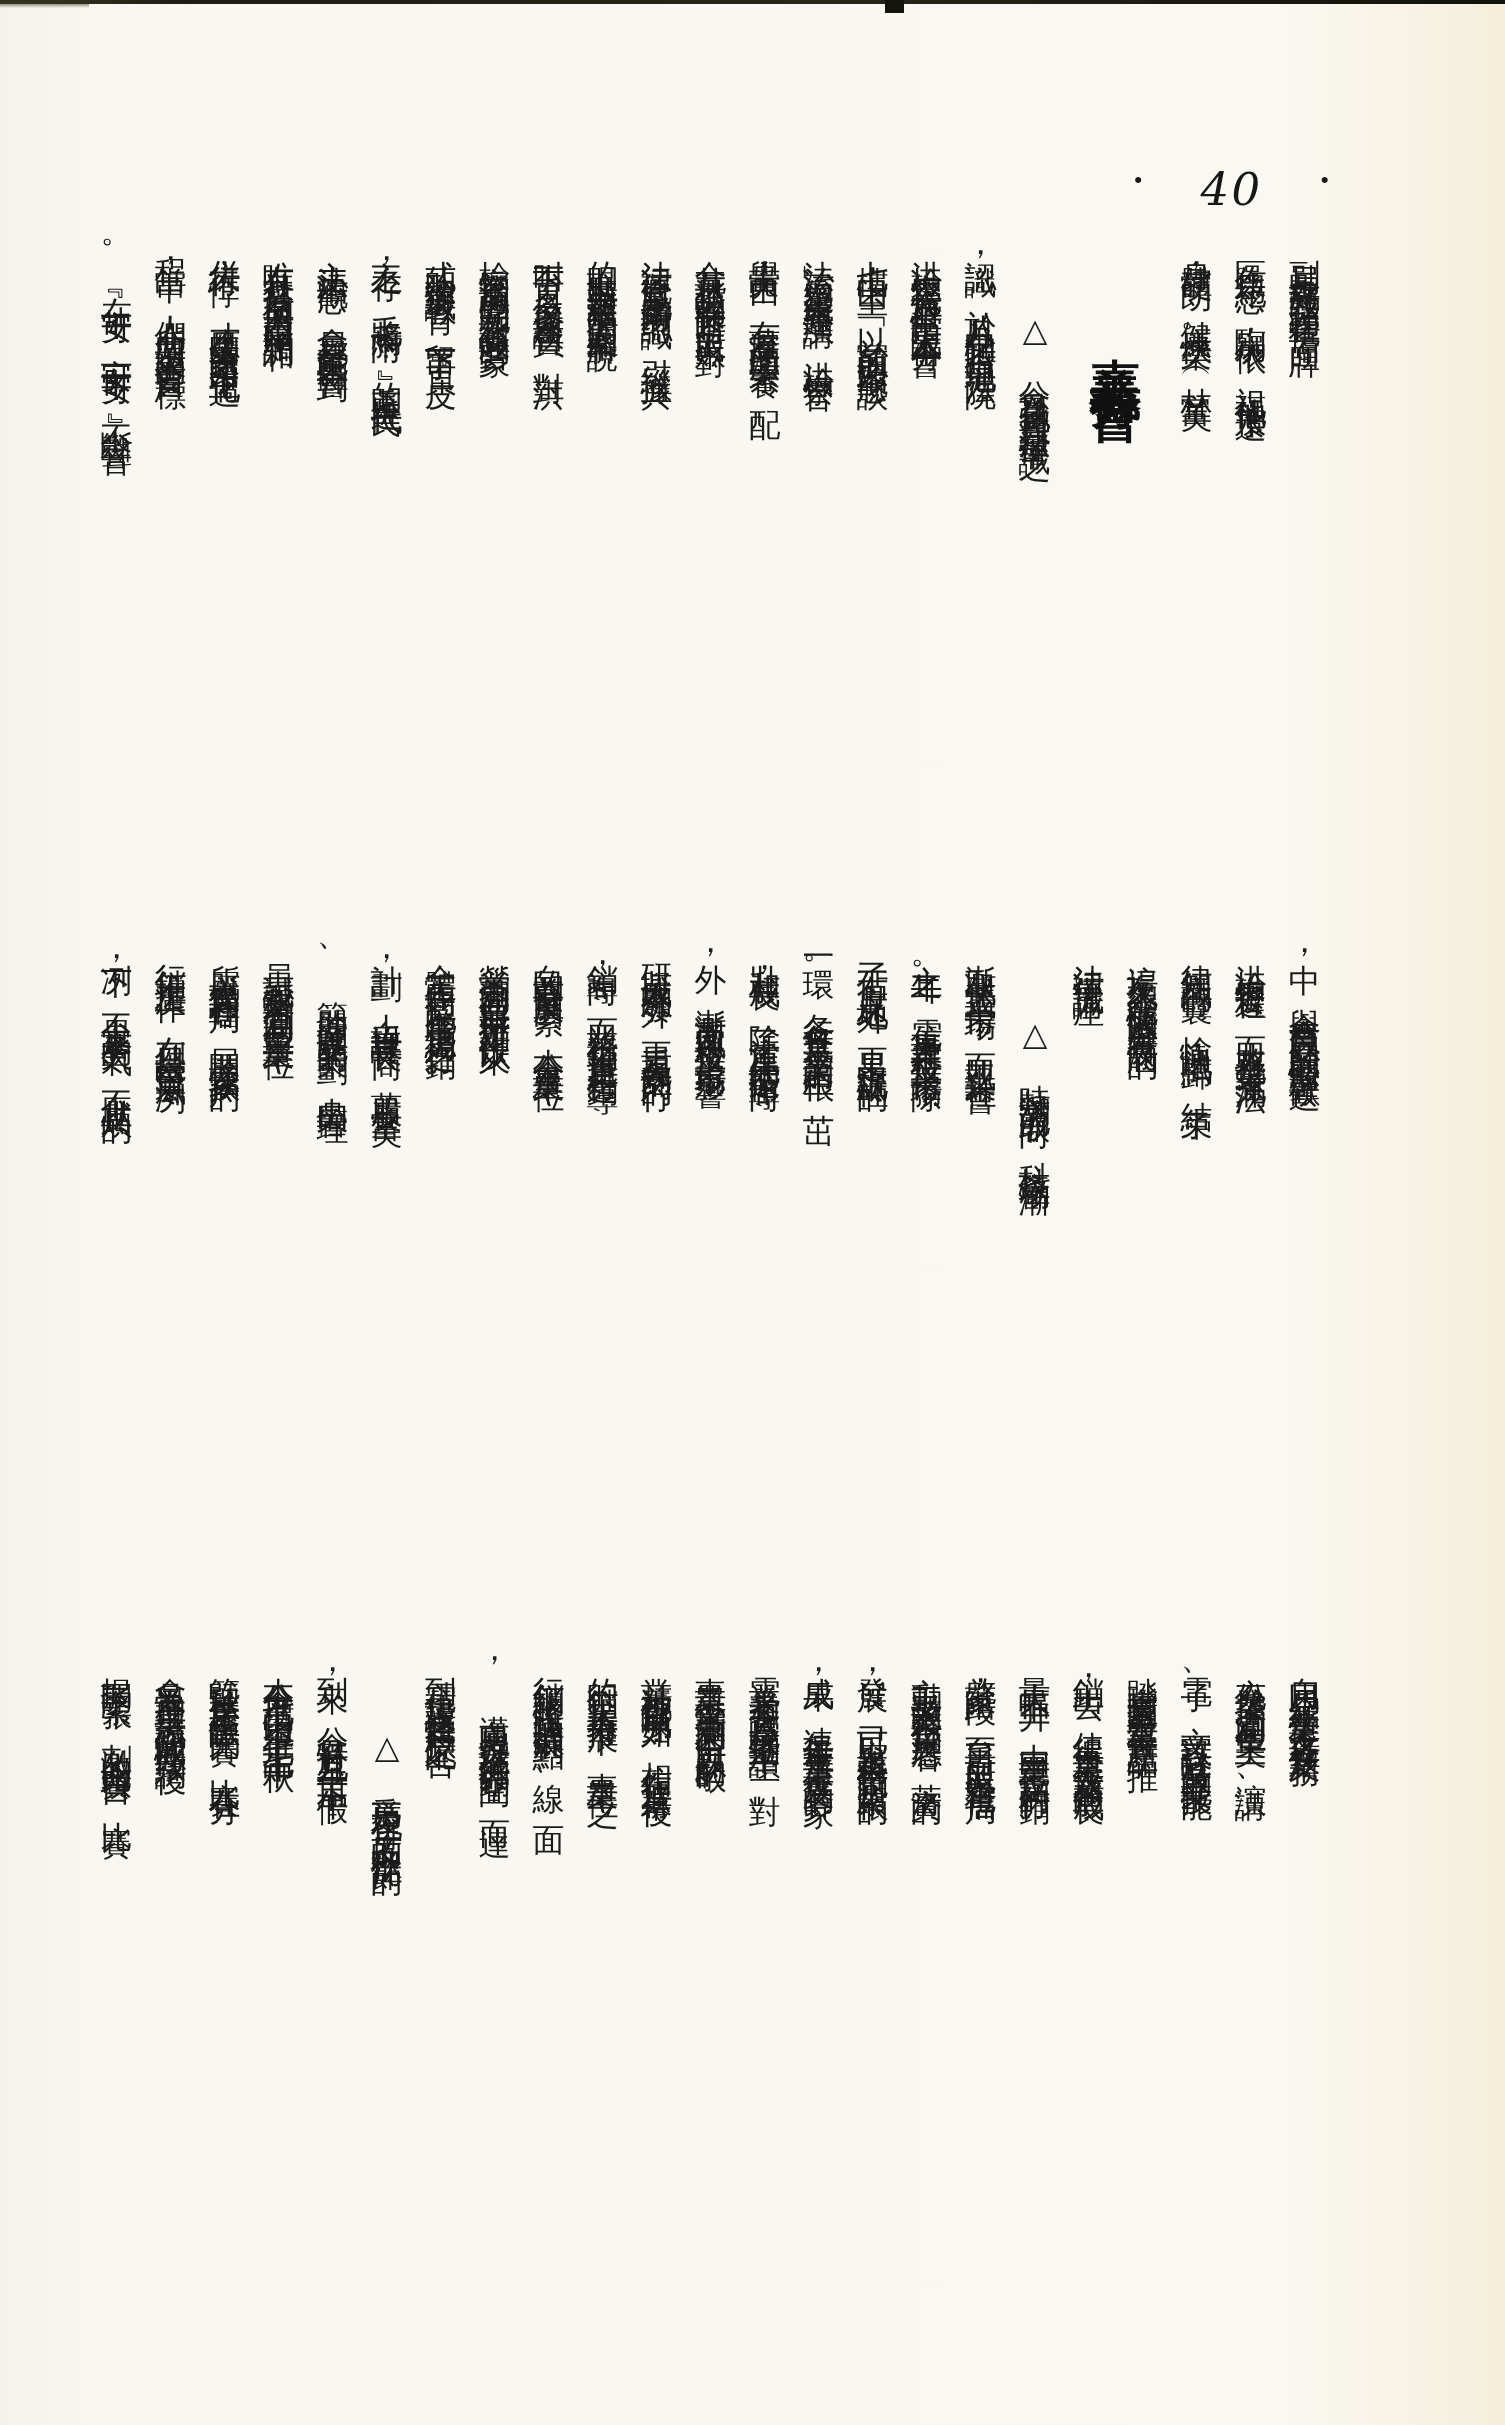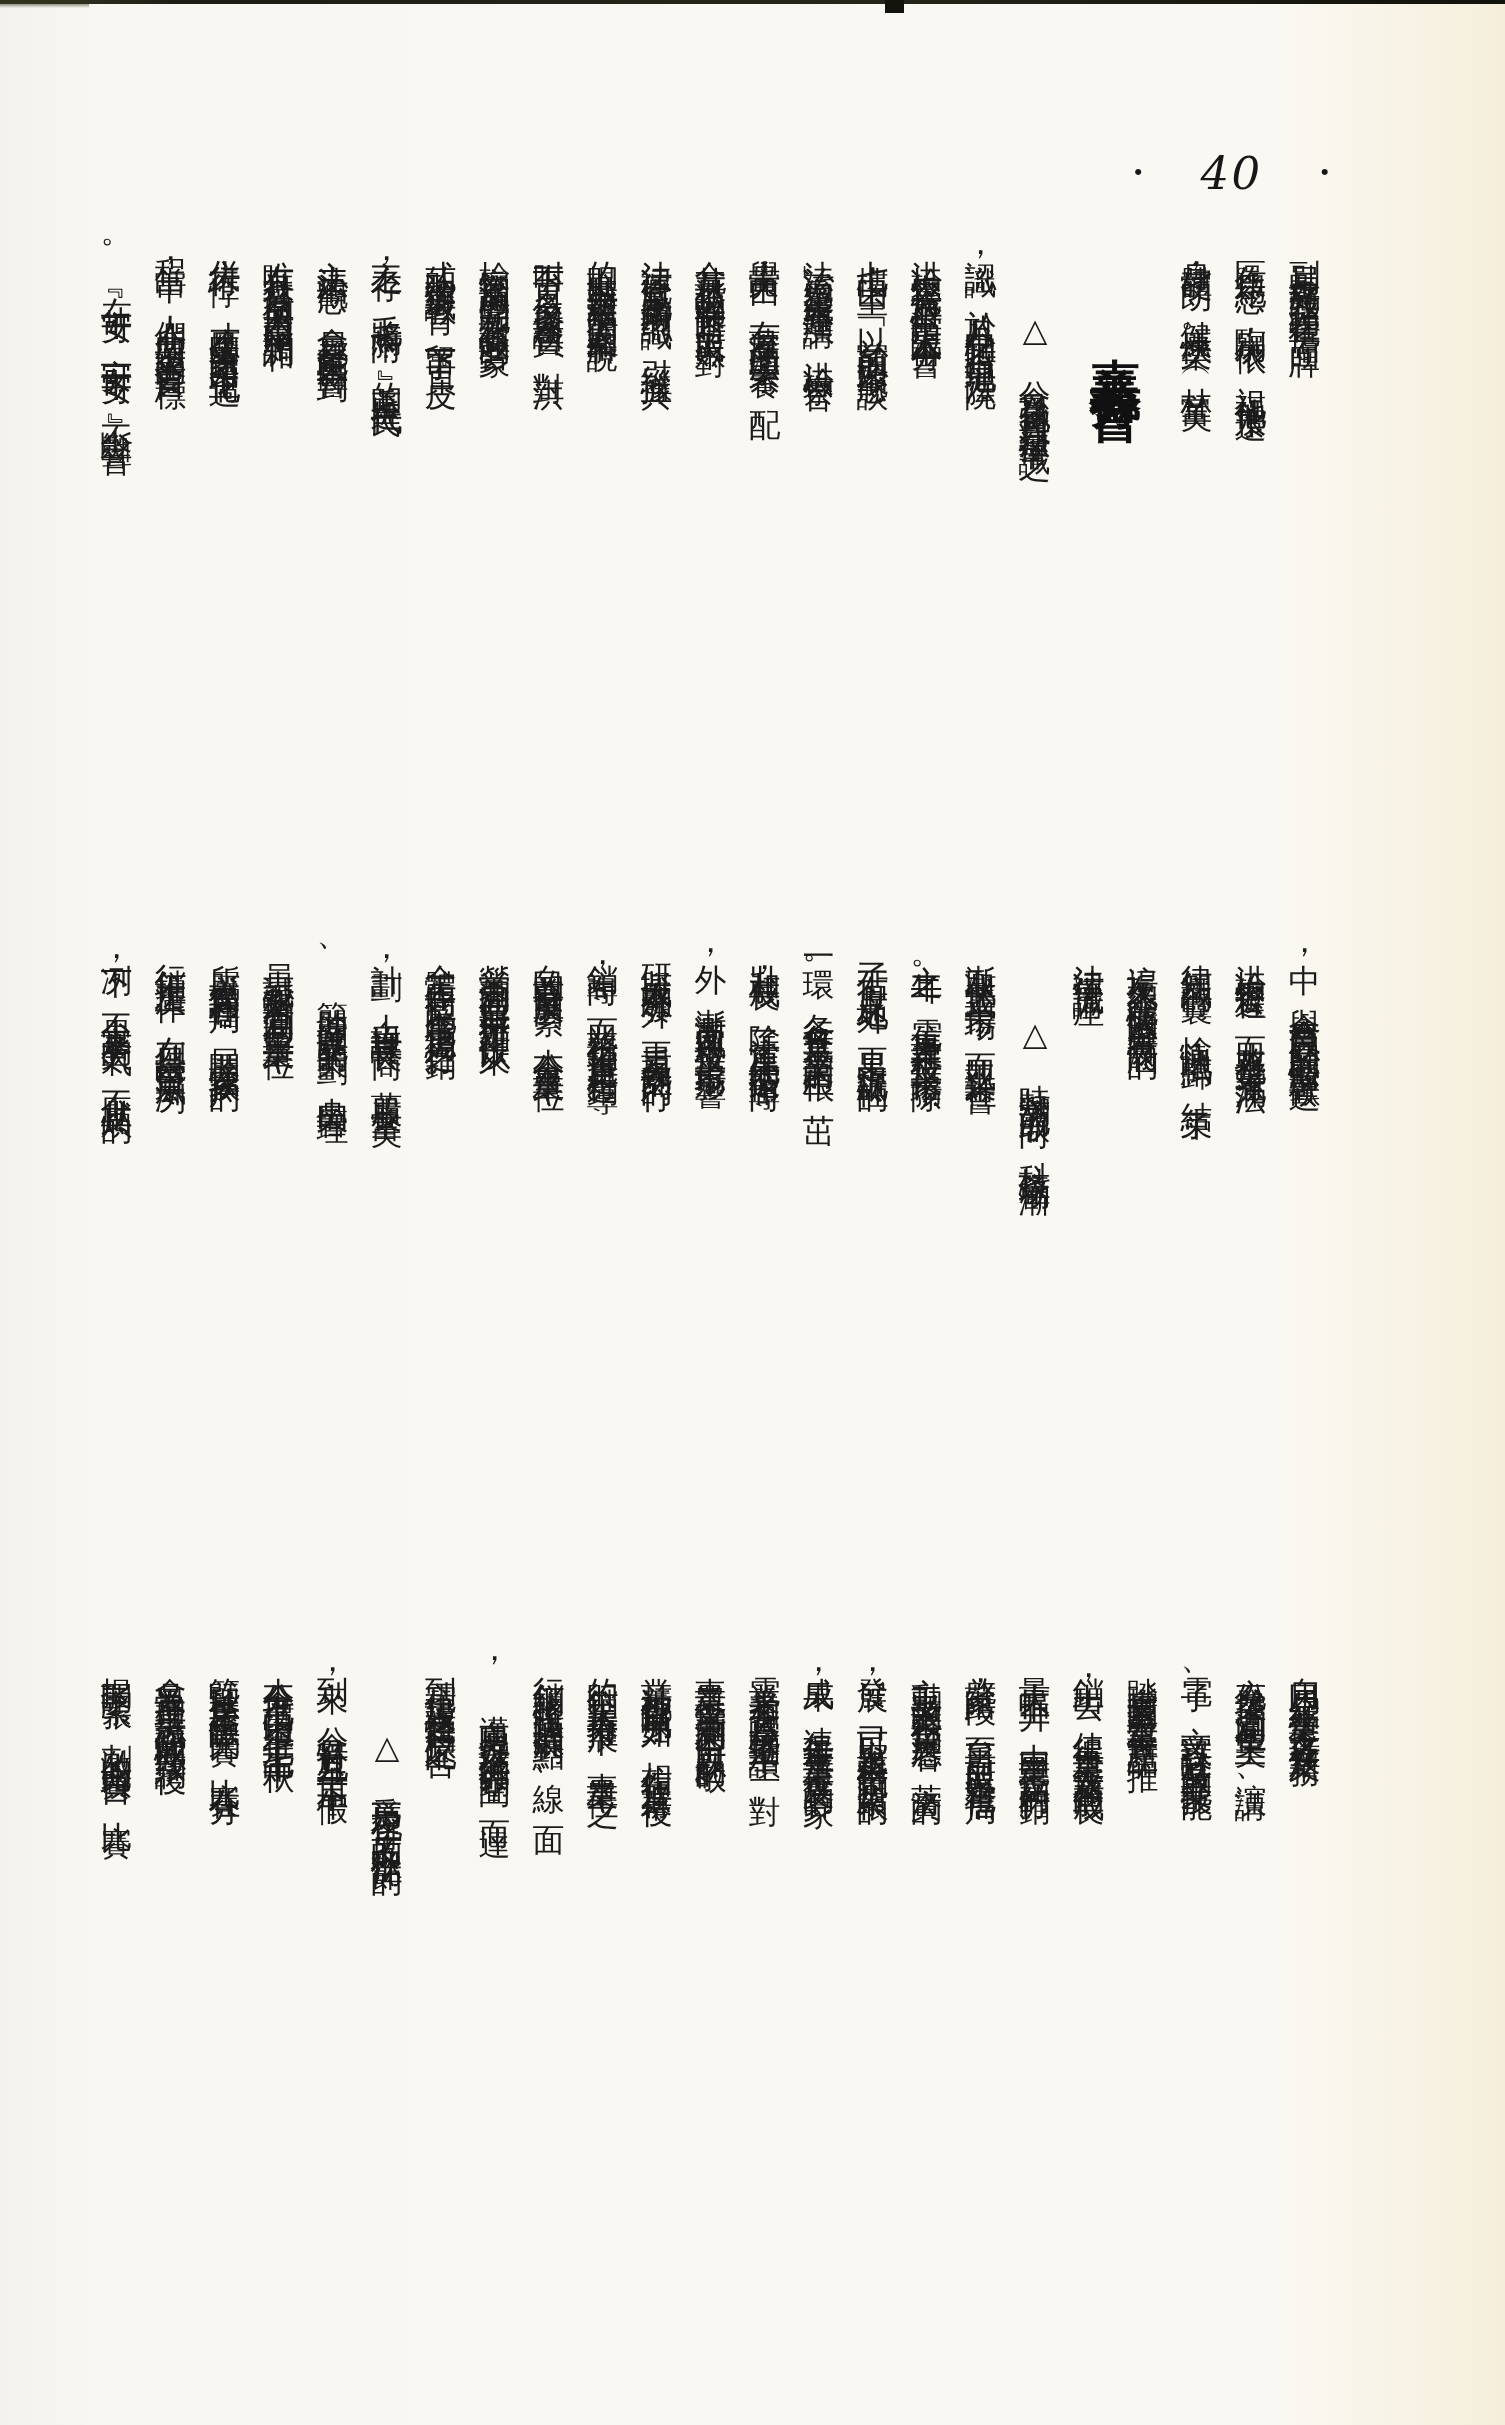--- a/index.html
+++ b/index.html
@@ -13,21 +13,21 @@
   }
   
   .scan-edge{position:absolute;top:0;left:0;width:100%;height:4px;
     background:linear-gradient(90deg,#3a3a26 0%,#1d1d15 12%,#26261a 55%,#12120c 100%);}
   .scan-corner{position:absolute;top:0;left:0;width:89px;height:8px;
     background:linear-gradient(180deg,#30301e,rgba(48,48,30,0));}
   .scan-notch{position:absolute;top:0;left:885px;width:19.4px;height:13px;background:#14140e;}
   
   .page-number{position:absolute;top:151px;left:1132px;width:199px;
     display:flex;align-items:center;justify-content:space-between;color:#171717;}
-  .page-number .num{font:italic 400 45px/1 "DejaVu Serif","Liberation Serif",serif;letter-spacing:2.4px;}
+  .page-number .num{font:italic 400 45px/1 "DejaVu Serif","Liberation Serif",serif;letter-spacing:2.4px;margin-top:16px;}
   .page-number .dot{font-size:21px;line-height:1;}
   
   .band{
     position:absolute;left:84px;width:1248px;height:609px;
     writing-mode:vertical-rl;text-orientation:upright;
     color:#1b1b1b;
   }
   .band-1{top:235px;}
   .band-2{top:939px;}
   .band-3{top:1652px;}

